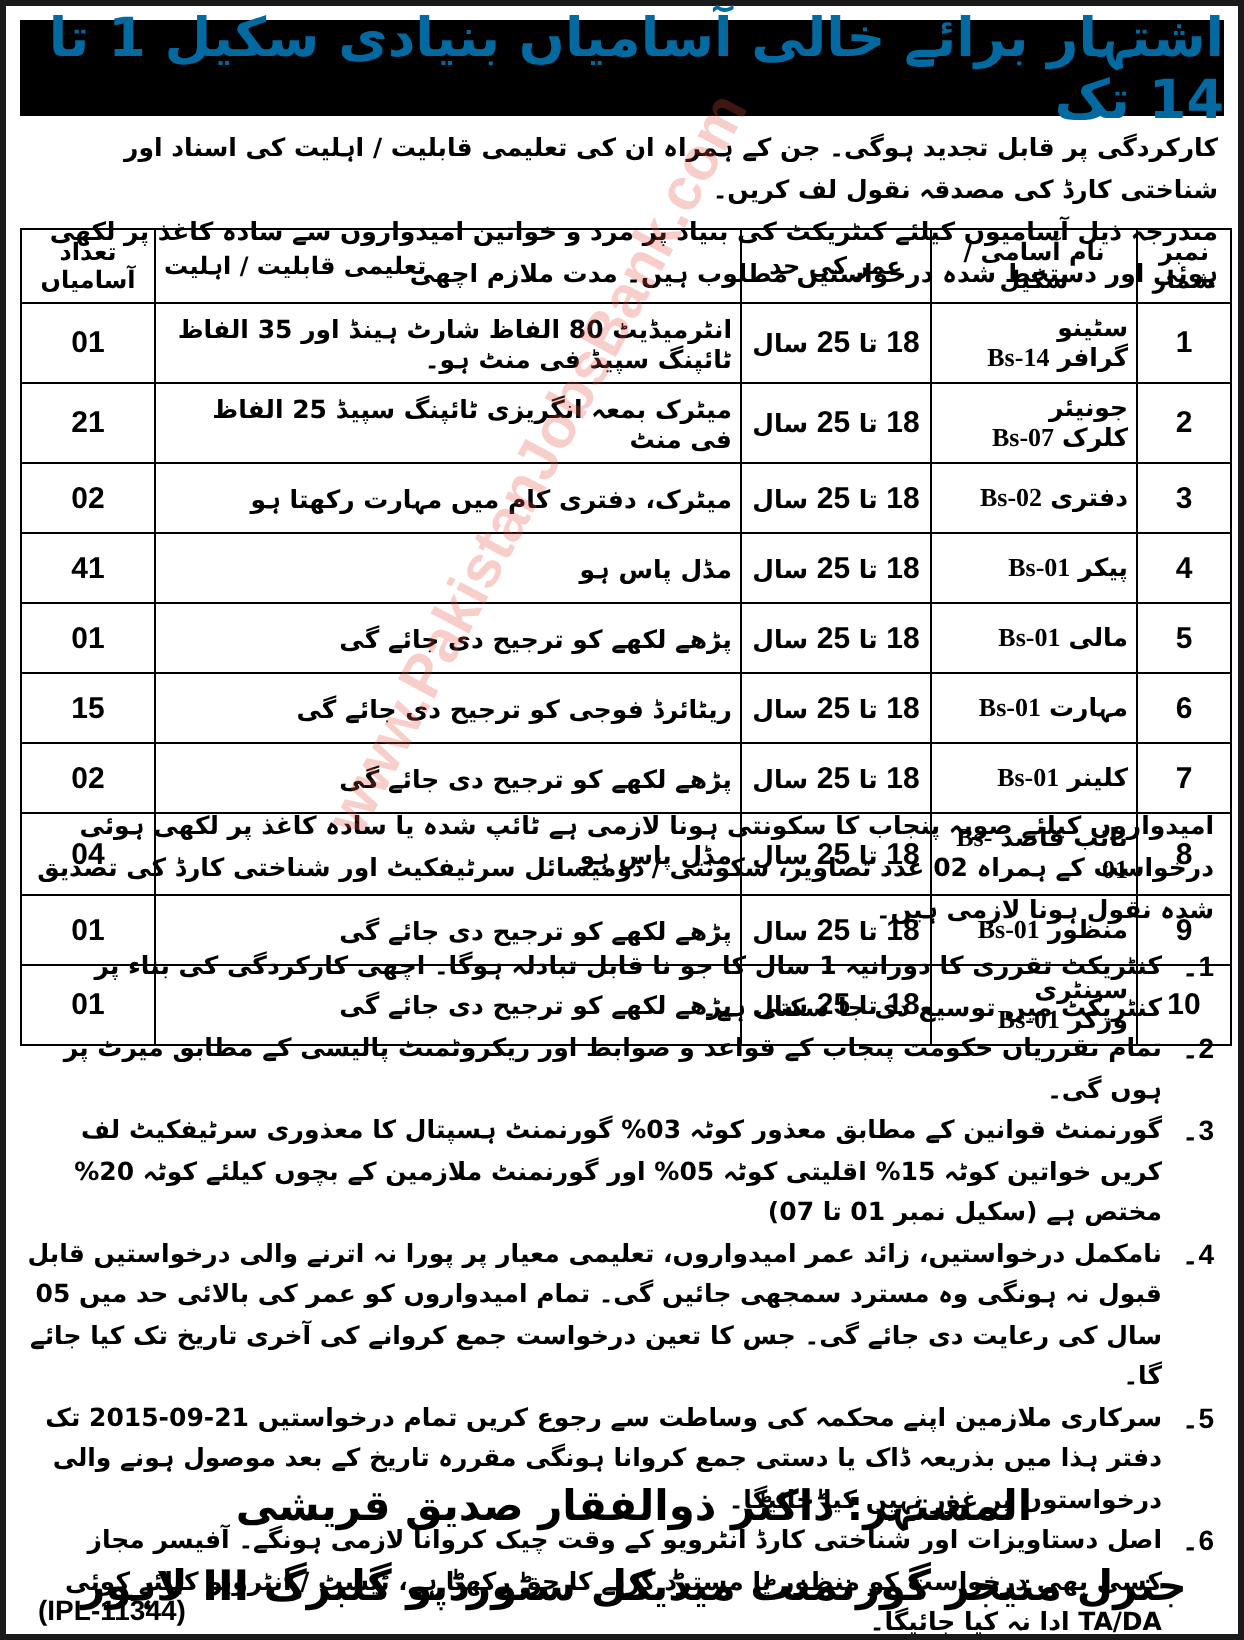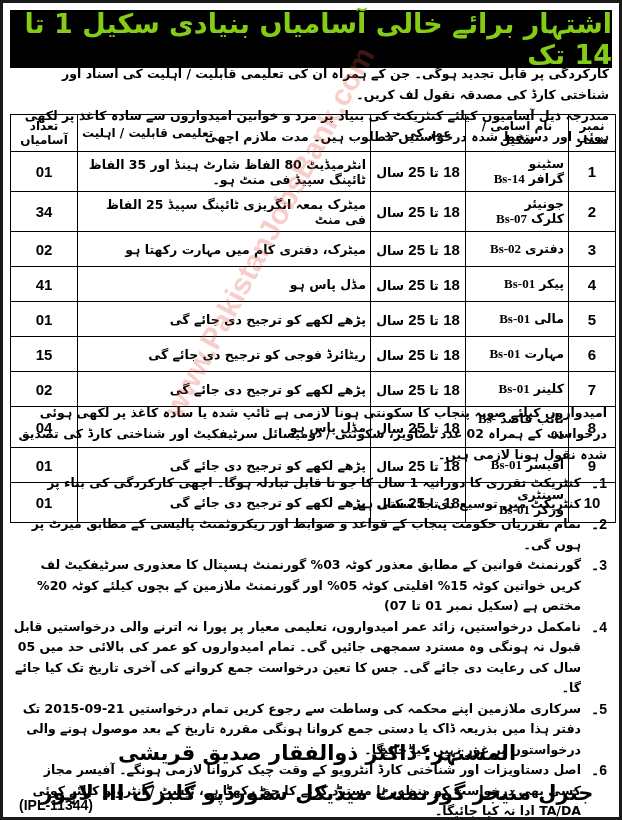--- a/index.html
+++ b/index.html
@@ -1,19 +1,19 @@
 <!DOCTYPE html>
 <html><head>
 <meta charset="utf-8">
 <style>
   html, body { margin: 0; padding: 0; background: #ffffff; }
   body { width: 622px; height: 820px; overflow: hidden; position: relative; font-family: "DejaVu Sans", sans-serif; color: #000; }
   .frame { position: absolute; left: 0; top: 0; width: 616px; height: 814px; border: 3px solid #1a1a1a; background: #fff; }
   .inner { position: absolute; left: 4px; top: 4px; right: 4px; bottom: 4px; }
-  .title-bar { position: absolute; left: 3px; top: 3px; right: 3px; height: 58px; background: #000; color: #84cc16; display: flex; align-items: center; justify-content: center; direction: rtl; }
+  .title-bar { position: absolute; left: 3px; top: 3px; right: 3px; height: 48px; background: #000; color: #0369a1; display: flex; align-items: center; justify-content: center; direction: rtl; }
   .title-bar span { font-family: "DejaVu Sans", sans-serif; font-weight: bold; font-size: 27px; letter-spacing: 0.3px; }
   .intro { position: absolute; left: 3px; right: 6px; top: 56px; direction: rtl; text-align: right; font-size: 12.5px; line-height: 21px; font-weight: bold; }
   table.jobs { position: absolute; left: 3px; top: 107px; width: 606px; border-collapse: collapse; direction: rtl; }
   table.jobs td, table.jobs th { border: 1px solid #000; padding: 4px 4px; height: 26px; font-size: 12.5px; font-weight: bold; }
   table.jobs th { height: 24px; font-size: 12px; text-align: center; }
   .c-no { width: 38px; text-align: center; font-family: "Liberation Sans", sans-serif; font-size: 15px !important; }
   .c-name { width: 94px; text-align: right; }
   .c-name .bs { font-family: Liberation Serif, serif; font-size: 13px; margin-right: 4px; text-align: right; }
   .c-age { width: 86px; text-align: center; }
   .c-age .num { font-family: "Liberation Sans", sans-serif; font-size: 15px; }
@@ -62,21 +62,21 @@
           <td class="c-name"><span>سٹینو گرافر</span><span class="bs">Bs-14</span></td>
           <td class="c-age"><span class="num">18</span> تا <span class="num">25</span> <span>سال</span></td>
           <td class="c-qual">انٹرمیڈیٹ 80 الفاظ شارٹ ہینڈ اور 35 الفاظ ٹائپنگ سپیڈ فی منٹ ہو۔</td>
           <td class="c-count">01</td>
         </tr>
         <tr>
           <td class="c-no">2</td>
           <td class="c-name"><span>جونیئر کلرک</span><span class="bs">Bs-07</span></td>
           <td class="c-age"><span class="num">18</span> تا <span class="num">25</span> <span>سال</span></td>
           <td class="c-qual">میٹرک بمعہ انگریزی ٹائپنگ سپیڈ 25 الفاظ فی منٹ</td>
-          <td class="c-count">34</td>
+          <td class="c-count">21</td>
         </tr>
         <tr>
           <td class="c-no">3</td>
           <td class="c-name"><span>دفتری</span><span class="bs">Bs-02</span></td>
           <td class="c-age"><span class="num">18</span> تا <span class="num">25</span> <span>سال</span></td>
           <td class="c-qual">میٹرک، دفتری کام میں مہارت رکھتا ہو</td>
           <td class="c-count">02</td>
         </tr>
         <tr>
           <td class="c-no">4</td>
@@ -108,21 +108,21 @@
         </tr>
         <tr>
           <td class="c-no">8</td>
           <td class="c-name"><span>نائب قاصد</span><span class="bs">Bs-01</span></td>
           <td class="c-age"><span class="num">18</span> تا <span class="num">25</span> <span>سال</span></td>
           <td class="c-qual">مڈل پاس ہو</td>
           <td class="c-count">04</td>
         </tr>
         <tr>
           <td class="c-no">9</td>
-          <td class="c-name"><span>آفیسر</span><span class="bs">Bs-01</span></td>
+          <td class="c-name"><span>منظور</span><span class="bs">Bs-01</span></td>
           <td class="c-age"><span class="num">18</span> تا <span class="num">25</span> <span>سال</span></td>
           <td class="c-qual">پڑھے لکھے کو ترجیح دی جائے گی</td>
           <td class="c-count">01</td>
         </tr>
         <tr>
           <td class="c-no">10</td>
           <td class="c-name"><span>سینٹری ورکر</span><span class="bs">Bs-01</span></td>
           <td class="c-age"><span class="num">18</span> تا <span class="num">25</span> <span>سال</span></td>
           <td class="c-qual">پڑھے لکھے کو ترجیح دی جائے گی</td>
           <td class="c-count">01</td>

